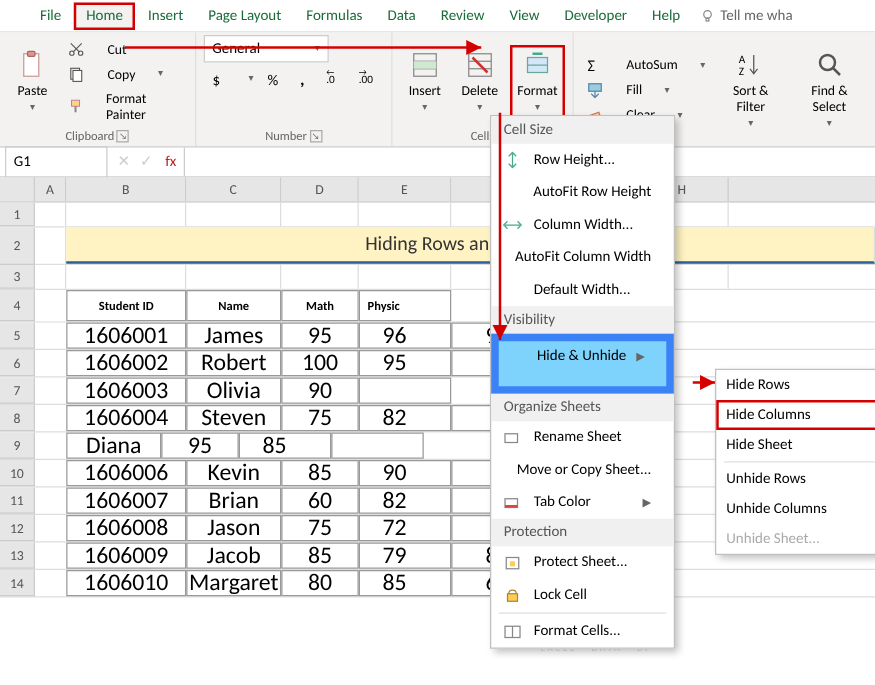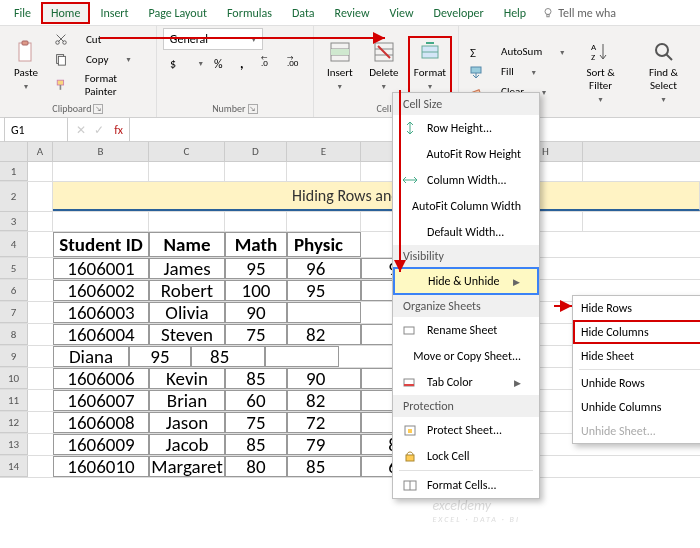--- a/index.html
+++ b/index.html
@@ -1,19 +1,19 @@
 <!DOCTYPE html>
 <html><head>
 <meta charset="utf-8">
 <style>
   * { box-sizing: border-box; font-family: 'Segoe UI', Calibri, Arial, sans-serif; }
   body { margin: 0; width: 700px; height: 548px; background: #fff; overflow: hidden; font-size: 12px; position: relative; }
   
   
-  .tabs { display: flex; align-items: center; background: #fff; border-bottom: 1px solid #e0e0e0; height: 26px; padding-left: 4px; }
+  .tabs { display: flex; align-items: center; background: #fff; border-bottom: 1px solid #e0e0e0; height: 26px; padding-left: 22px; }
   .tab { padding: 4px 10px; color: #1a6b3a; cursor: pointer; font-size: 12px; }
   .tab.active { background: #f3f2f1; border: 2px solid #d40000; padding: 2px 8px; }
   .tellme { display: flex; align-items: center; gap: 4px; color: #666; padding: 4px 6px; }
   .tellme svg { width: 12px; height: 12px; }
   
   
   .ribbon { display: flex; background: #f3f2f1; height: 92px; border-bottom: 1px solid #d0d0d0; }
   .group { display: flex; flex-direction: column; align-items: center; border-right: 1px solid #e0e0e0; padding: 2px 6px 0; }
   .group-body { display: flex; align-items: center; flex: 1; gap: 4px; }
   .group-label { font-size: 10px; color: #666; padding-bottom: 2px; display: flex; align-items: center; gap: 2px; }
@@ -25,21 +25,21 @@
   .small-btn { display: flex; align-items: center; gap: 18px; padding: 2px 4px; font-size: 11px; }
   .col { display: flex; flex-direction: column; gap: 2px; }
   
   .number-box { width: 100px; height: 22px; border: 1px solid #ccc; background: #fff; display: flex; align-items: center; padding: 0 6px; font-size: 12px; }
   .chev { font-size: 8px; color: #666; }
   
   .format-btn { border: 2px solid #d40000; padding: 2px 4px; }
   
   
   .fbar { display: flex; align-items: center; height: 24px; border-bottom: 1px solid #d0d0d0; }
-  .namebox { width: 64px; border: 1px solid #ccc; margin: 2px 4px; padding: 5px 6px; font-size: 12px; }
+  .namebox { width: 82px; border: 1px solid #ccc; margin: 2px 4px; padding: 5px 6px; font-size: 12px; }
   .fbar .fx { color: #b91c1c; padding: 0 6px; }
   .fbar .formula { flex: 1; border-left: 1px solid #ccc; padding: 2px 6px; height: 100%; display: flex; align-items: center; }
   
   
   .grid { position: relative; }
   .colhdrs { display: flex; height: 20px; background: #e6e6e6; border-bottom: 1px solid #ccc; }
   .rowhdr, .colhdr { display: flex; align-items: center; justify-content: center; border-right: 1px solid #ccc; font-size: 11px; color: #555; background: #e6e6e6; }
   .corner { width: 28px; background: #e6e6e6; border-right: 1px solid #ccc; }
   .colA { width: 25px; } .colB { width: 96px; } .colC { width: 76px; }
   .colD { width: 62px; } .colE { width: 74px; } .colF { width: 74px; }
@@ -53,31 +53,31 @@
   .cellD { width: 62px; } .cellE { width: 74px; } .cellF { width: 74px; }
   .cellG { width: 74px; } .cellH { width: 74px; }
   
   
   .title-row { height: 30px; }
   .title-cell { background: #fff3c4; flex: 1; font-weight: normal; font-size: 16px; color: #333; border-bottom: 2px solid #2a6099; }
   .title-row .rowhdr { height: 30px; }
   
   
   .th-row { height: 26px; }
-  .th-row .cell { font-weight: bold; background: #fff; border: 1px solid #999; font-size: 19px; }
+  .th-row .cell { font-weight: bold; background: #fff; border: 1px solid #999; font-size: 10px; }
   .td-row .cell { border: 1px solid #999; font-size: 19px; }
   .row3, .row1 { height: 20px; }
   
   
   .menu { position: absolute; background: #fff; border: 1px solid #c0c0c0; box-shadow: 3px 3px 6px rgba(0,0,0,0.25); z-index: 10; font-size: 12px; }
   .menu-header { background: #f0f0f0; padding: 4px 10px; color: #555; font-weight: normal; }
   .menu-item { display: flex; align-items: center; padding: 5px 18px 5px 8px; gap: 8px; white-space: nowrap; }
   .menu-item .micon { width: 18px; height: 16px; display: flex; align-items: center; justify-content: center; }
   .menu-item .arrow { margin-left: auto; font-size: 9px; color: #666; }
-  .menu-item.hl { background: #fef9c3; border: 2px solid #3b82f6; padding: 4px 17px 4px 7px; }
+  .menu-item.hl { background: #7dd3fc; border: 6px solid #3b82f6; padding: 4px 17px 16px 7px; }
   .menu-item.boxed { border: 2px solid #d40000; padding: 3px 16px 3px 6px; }
   .menu-item.disabled { color: #aaa; }
   .menu-sep { height: 1px; background: #e0e0e0; margin: 1px 6px; }
   
   #format-menu { top: 92px; left: 392px; width: 148px; }
   #hide-menu { top: 295px; left: 572px; width: 136px; }
   
   
   .anno-arrow { position: absolute; pointer-events: none; z-index: 20; }
   

